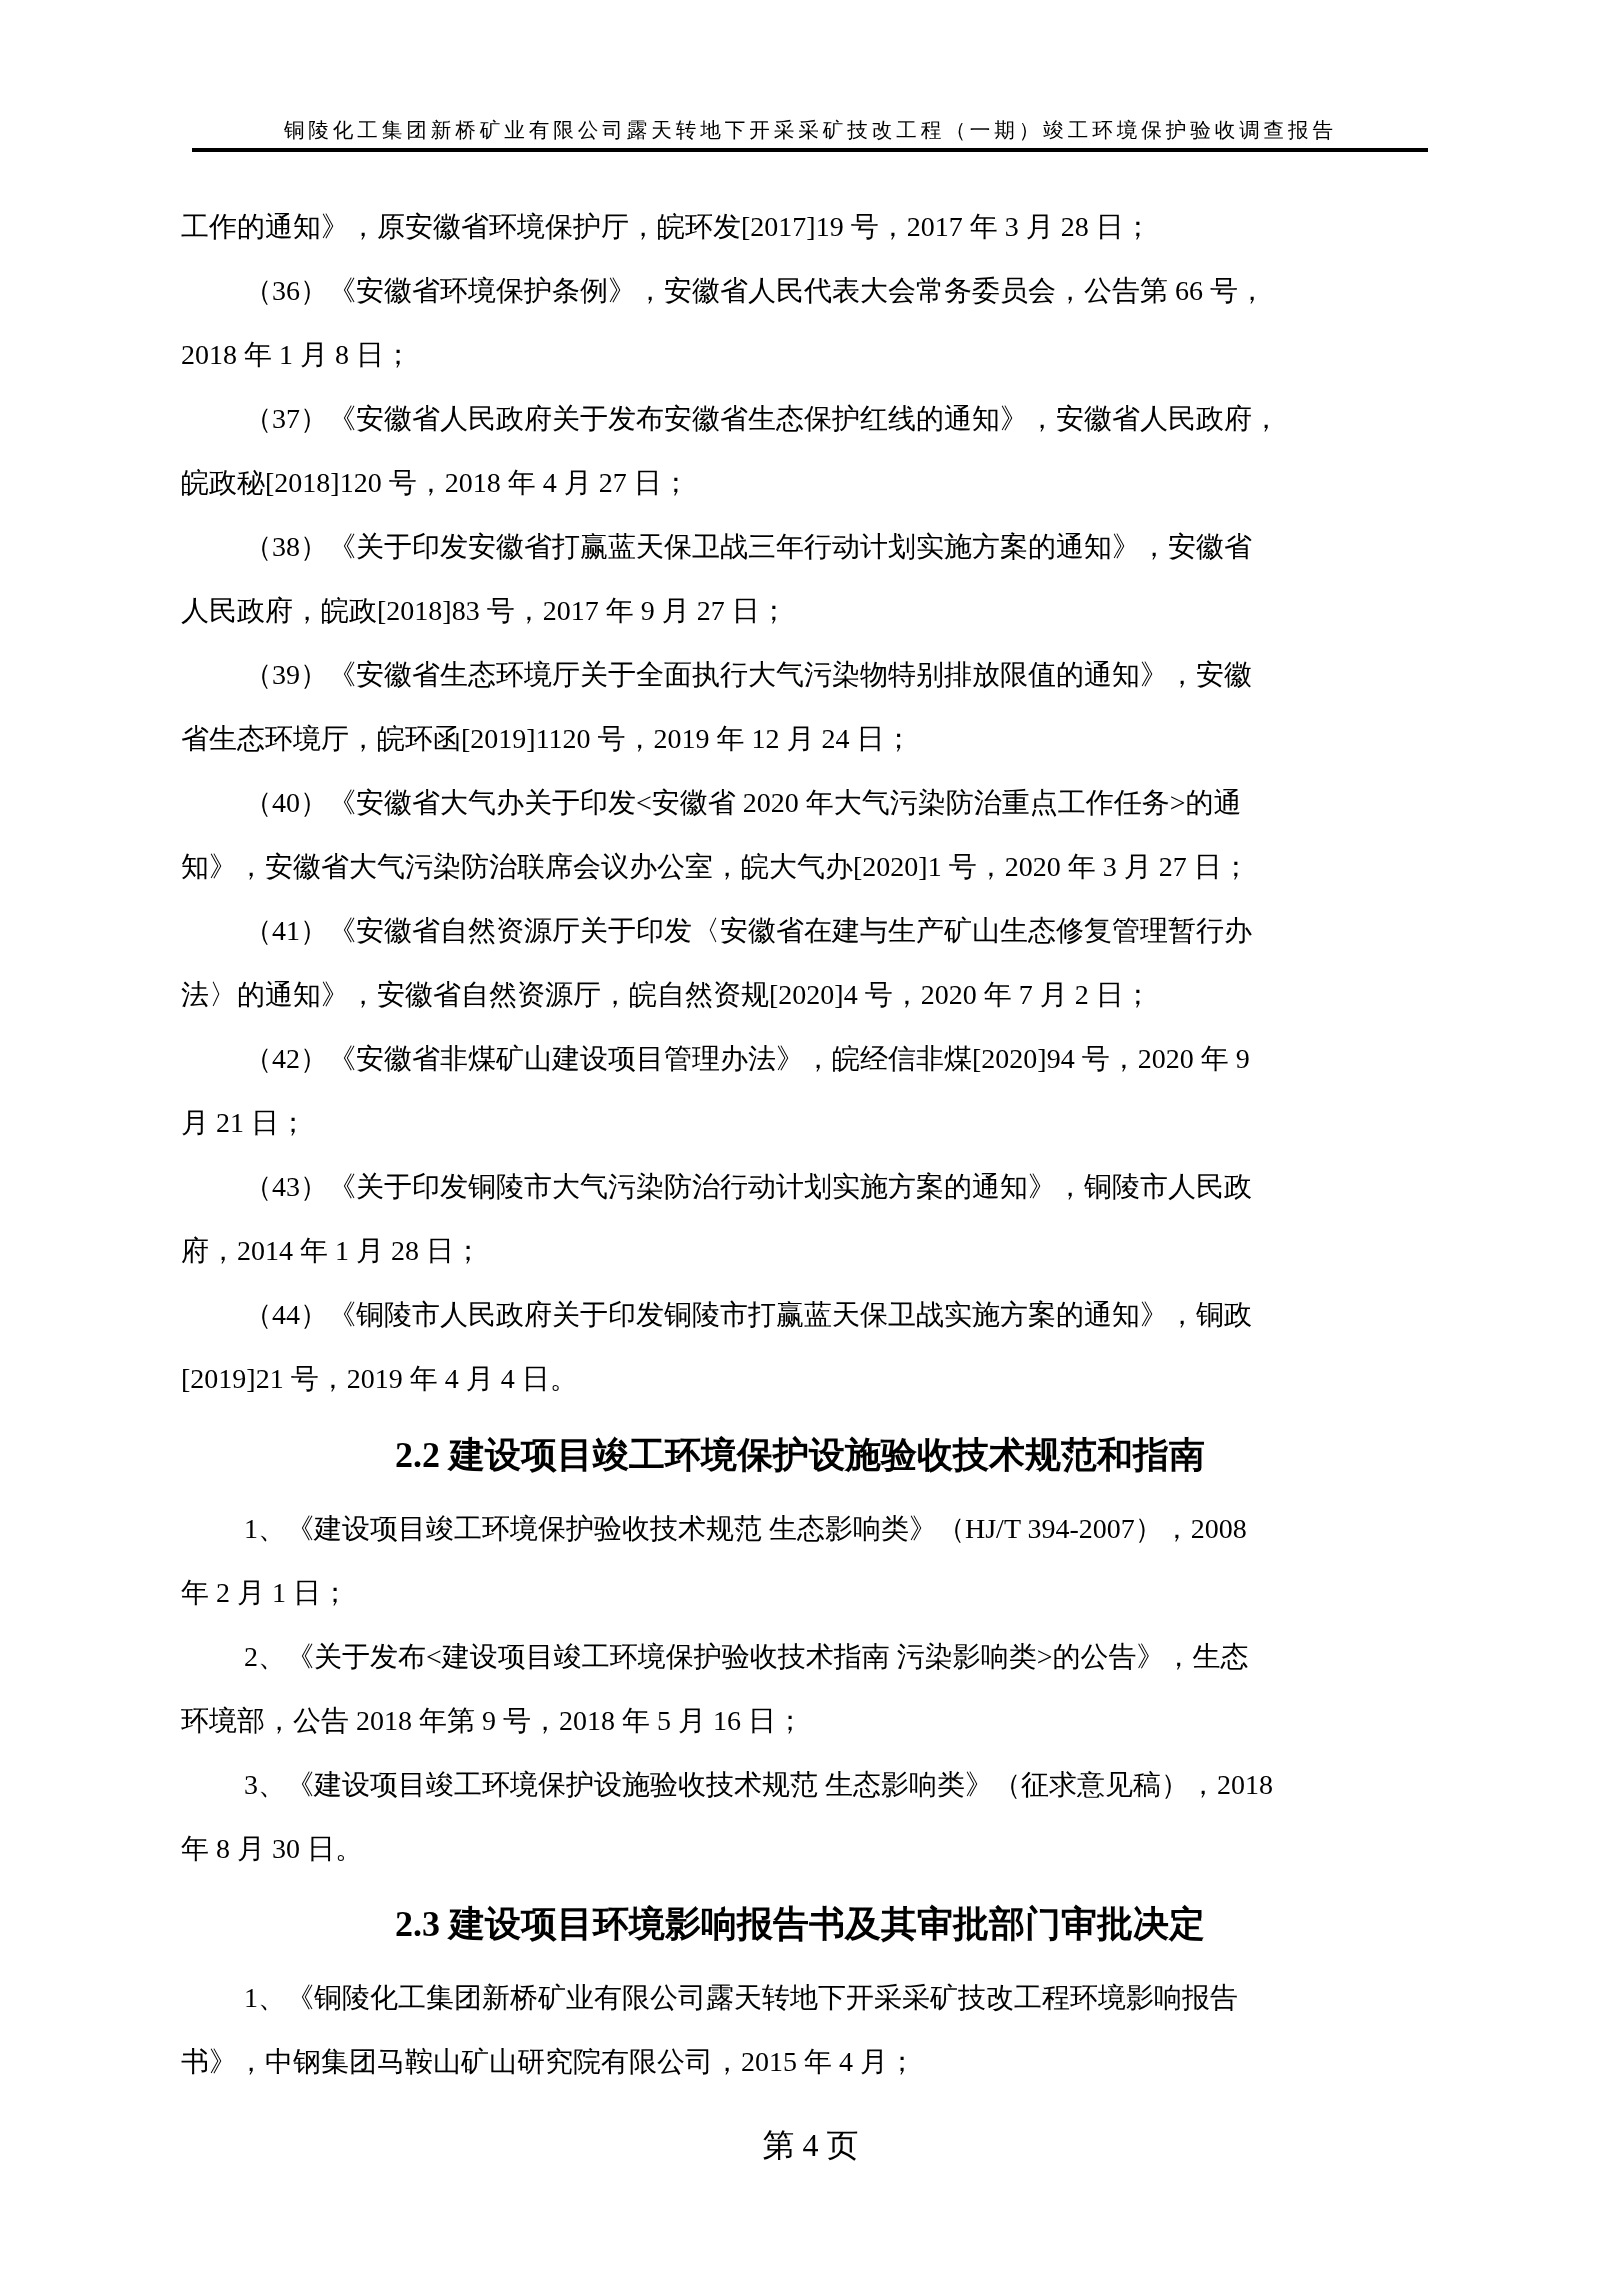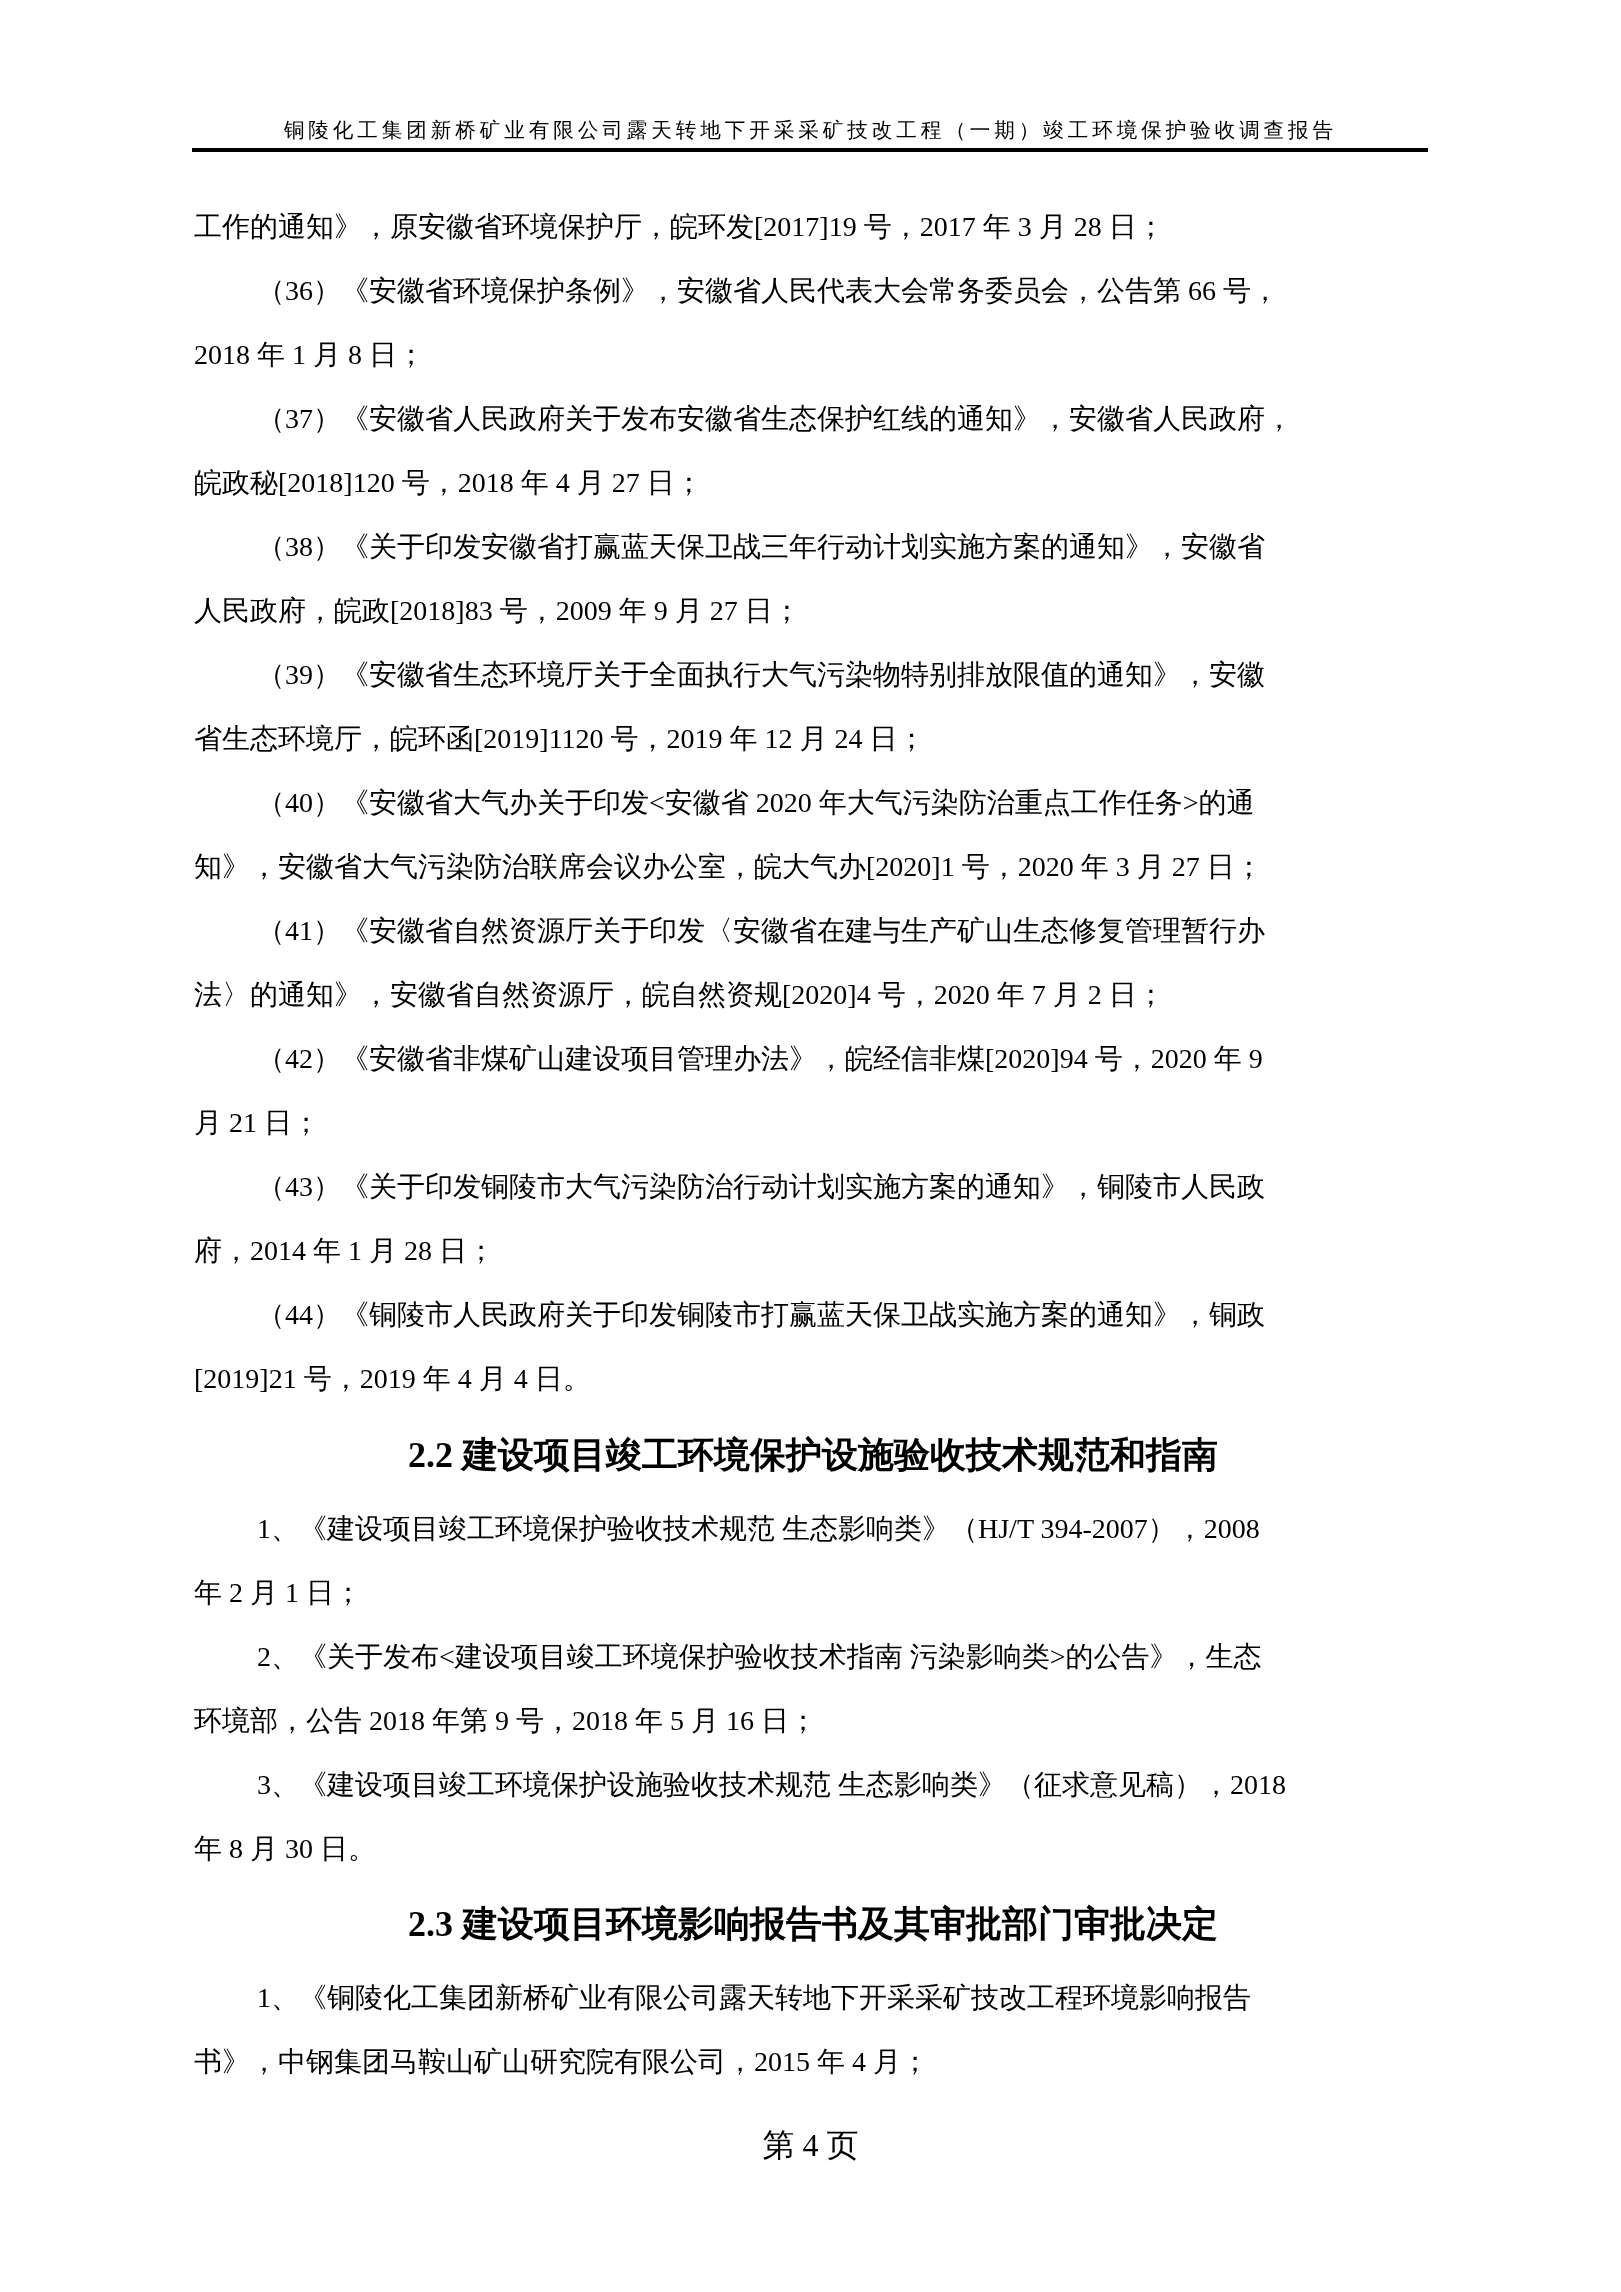--- a/index.html
+++ b/index.html
@@ -21,21 +21,21 @@
     white-space: nowrap;
   }
   .header-rule {
     position: absolute;
     top: 148px; left: 192px;
     width: 1236px; height: 3.9px;
     background: #000000;
   }
   .content {
     position: absolute;
-    top: 195px; left: 194px;
+    top: 195px; left: 181px;
     width: 1238px;
   }
   .line {
     font-size: 28px;
     line-height: 64px;
     white-space: nowrap;
   }
   .indent { padding-left: 63px; }
   .heading {
     font-size: 36px;
@@ -61,21 +61,21 @@
   <div class="header-title">铜陵化工集团新桥矿业有限公司露天转地下开采采矿技改工程（一期）竣工环境保护验收调查报告</div>
   <div class="header-rule"></div>
 
   <div class="content">
     <div class="line">工作的通知》，原安徽省环境保护厅，皖环发[2017]19 号，2017 年 3 月 28 日；</div>
     <div class="line indent">（36）《安徽省环境保护条例》，安徽省人民代表大会常务委员会，公告第 66 号，</div>
     <div class="line">2018 年 1 月 8 日；</div>
     <div class="line indent">（37）《安徽省人民政府关于发布安徽省生态保护红线的通知》，安徽省人民政府，</div>
     <div class="line">皖政秘[2018]120 号，2018 年 4 月 27 日；</div>
     <div class="line indent">（38）《关于印发安徽省打赢蓝天保卫战三年行动计划实施方案的通知》，安徽省</div>
-    <div class="line">人民政府，皖政[2018]83 号，2009 年 9 月 27 日；</div>
+    <div class="line">人民政府，皖政[2018]83 号，2017 年 9 月 27 日；</div>
     <div class="line indent">（39）《安徽省生态环境厅关于全面执行大气污染物特别排放限值的通知》，安徽</div>
     <div class="line">省生态环境厅，皖环函[2019]1120 号，2019 年 12 月 24 日；</div>
     <div class="line indent">（40）《安徽省大气办关于印发&lt;安徽省 2020 年大气污染防治重点工作任务&gt;的通</div>
     <div class="line">知》，安徽省大气污染防治联席会议办公室，皖大气办[2020]1 号，2020 年 3 月 27 日；</div>
     <div class="line indent">（41）《安徽省自然资源厅关于印发〈安徽省在建与生产矿山生态修复管理暂行办</div>
     <div class="line">法〉的通知》，安徽省自然资源厅，皖自然资规[2020]4 号，2020 年 7 月 2 日；</div>
     <div class="line indent">（42）《安徽省非煤矿山建设项目管理办法》，皖经信非煤[2020]94 号，2020 年 9</div>
     <div class="line">月 21 日；</div>
     <div class="line indent">（43）《关于印发铜陵市大气污染防治行动计划实施方案的通知》，铜陵市人民政</div>
     <div class="line">府，2014 年 1 月 28 日；</div>

